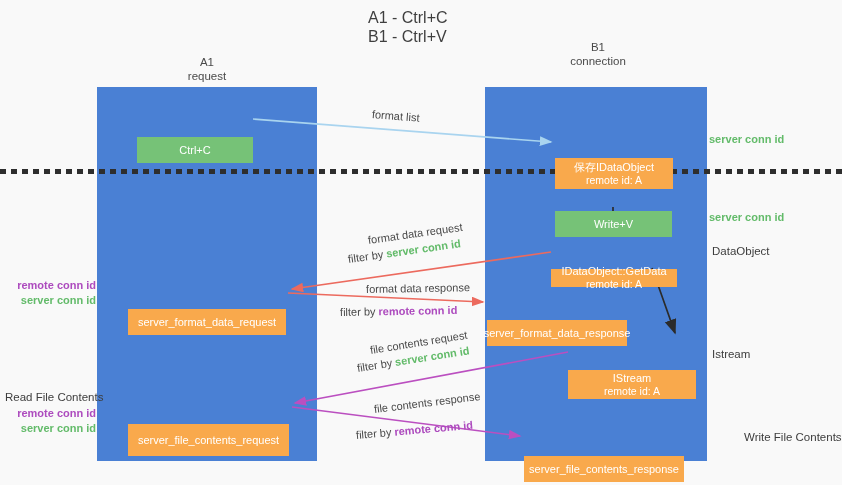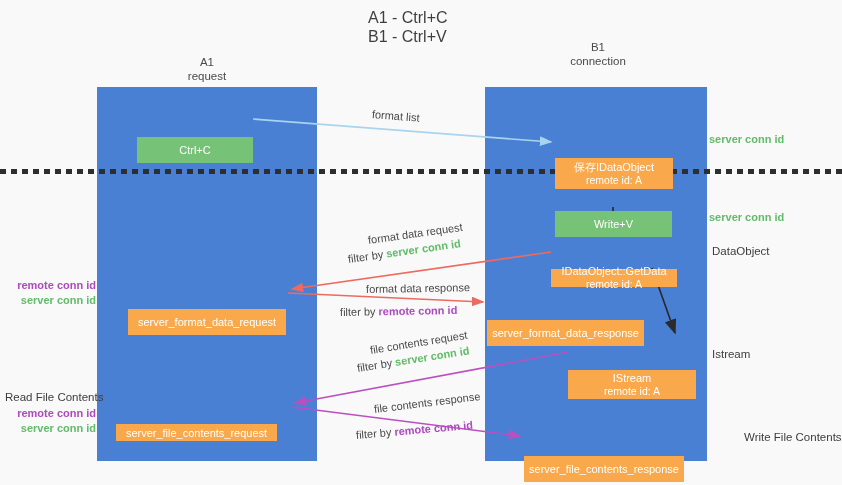--- a/index.html
+++ b/index.html
@@ -23,23 +23,23 @@
     align-items:center;color:#fff;font-size:11px;text-align:center;margin-top:31px;}
   .green{background:var(--node-green);}
   .orange{background:var(--node-orange);}
   .node .l2{font-size:10.5px;line-height:13px;}
   .node .l1{font-size:11px;line-height:13px;}
   .n-ctrlc{left:137px;top:106px;width:116px;height:26px;}
   .n-save{left:555px;top:127px;width:118px;height:31px;}
   .n-ctrlv{left:555px;top:180px;width:117px;height:26px;}
   .n-getdata{left:551px;top:238px;width:126px;height:18px;}
   .n-fmtreq{left:128px;top:278px;width:158px;height:26px;}
-  .n-fmtresp{left:487px;top:289px;width:157px;height:26px;}
+  .n-fmtresp{left:487px;top:289px;width:140px;height:26px;}
   .n-istream{left:568px;top:339px;width:128px;height:29px;}
-  .n-filereq{left:116px;top:393px;width:161px;height:17px;}
+  .n-filereq{left:128px;top:393px;width:161px;height:32px;}
   .n-fileresp{left:524px;top:425px;width:160px;height:26px;}
   .alabel{position:absolute;font-size:11px;color:#4a4a4a;white-space:nowrap;transform-origin:left center;}
   .g{color:var(--text-green);font-weight:bold;margin-left:3px;}
   .p{color:var(--text-purple);font-weight:bold;margin-left:3px;}
   .side{position:absolute;font-size:11.5px;color:#3d3d3d;white-space:nowrap;}
   .side-green{position:absolute;font-size:11px;font-weight:bold;color:var(--text-green);white-space:nowrap;}
   .conn-group{position:absolute;width:88px;text-align:right;font-size:11px;font-weight:bold;line-height:14.5px;}
   .conn-group .rp{color:var(--text-purple);}
   .conn-group .sg{color:var(--text-green);}
   svg.arrows{position:absolute;left:0;top:0;pointer-events:none;}

